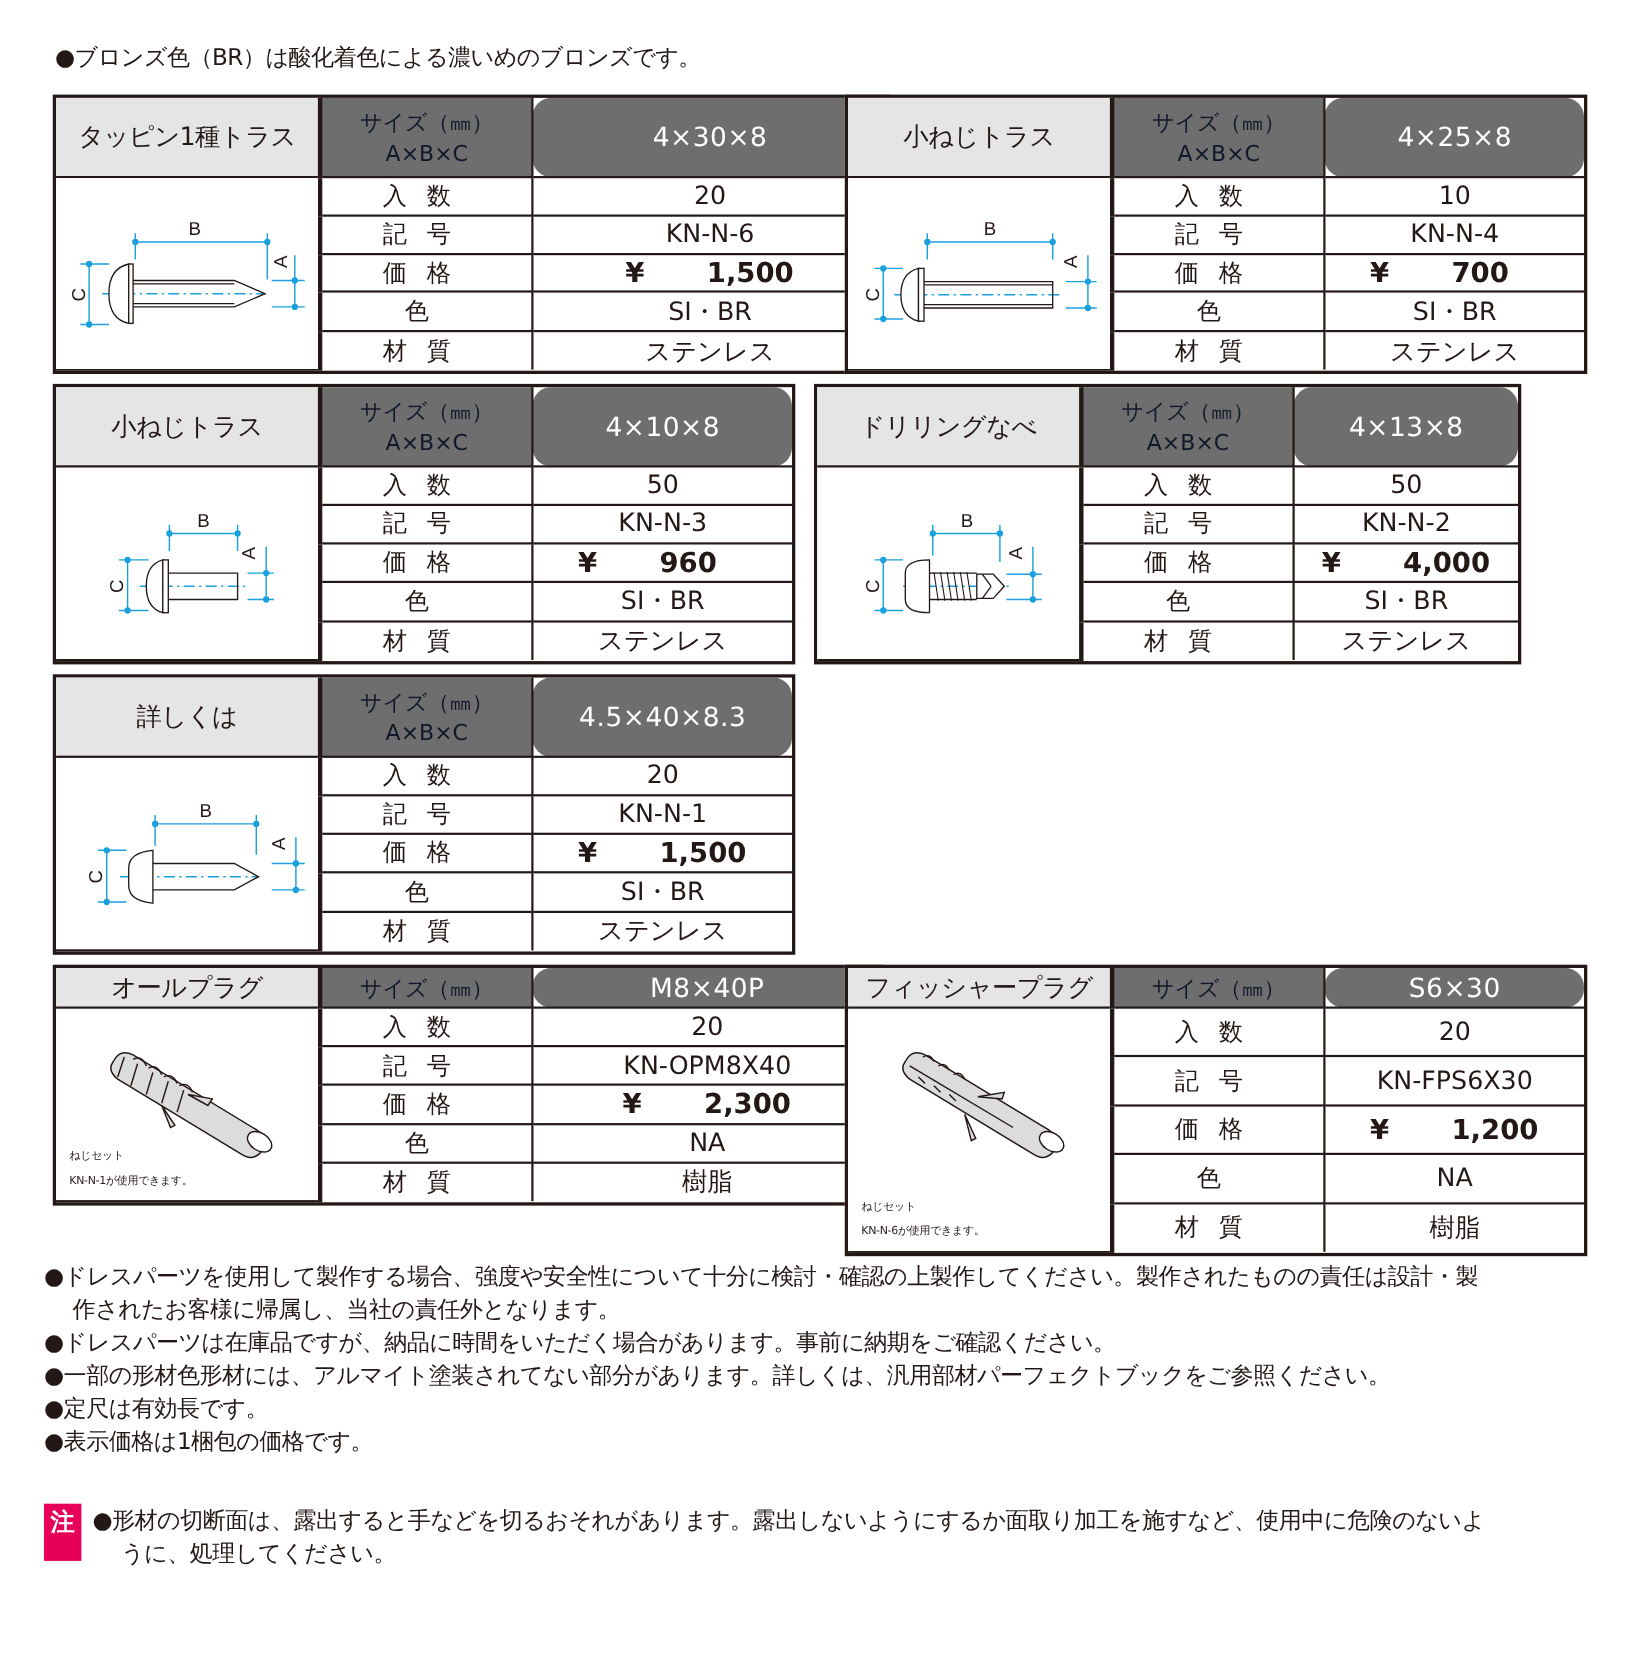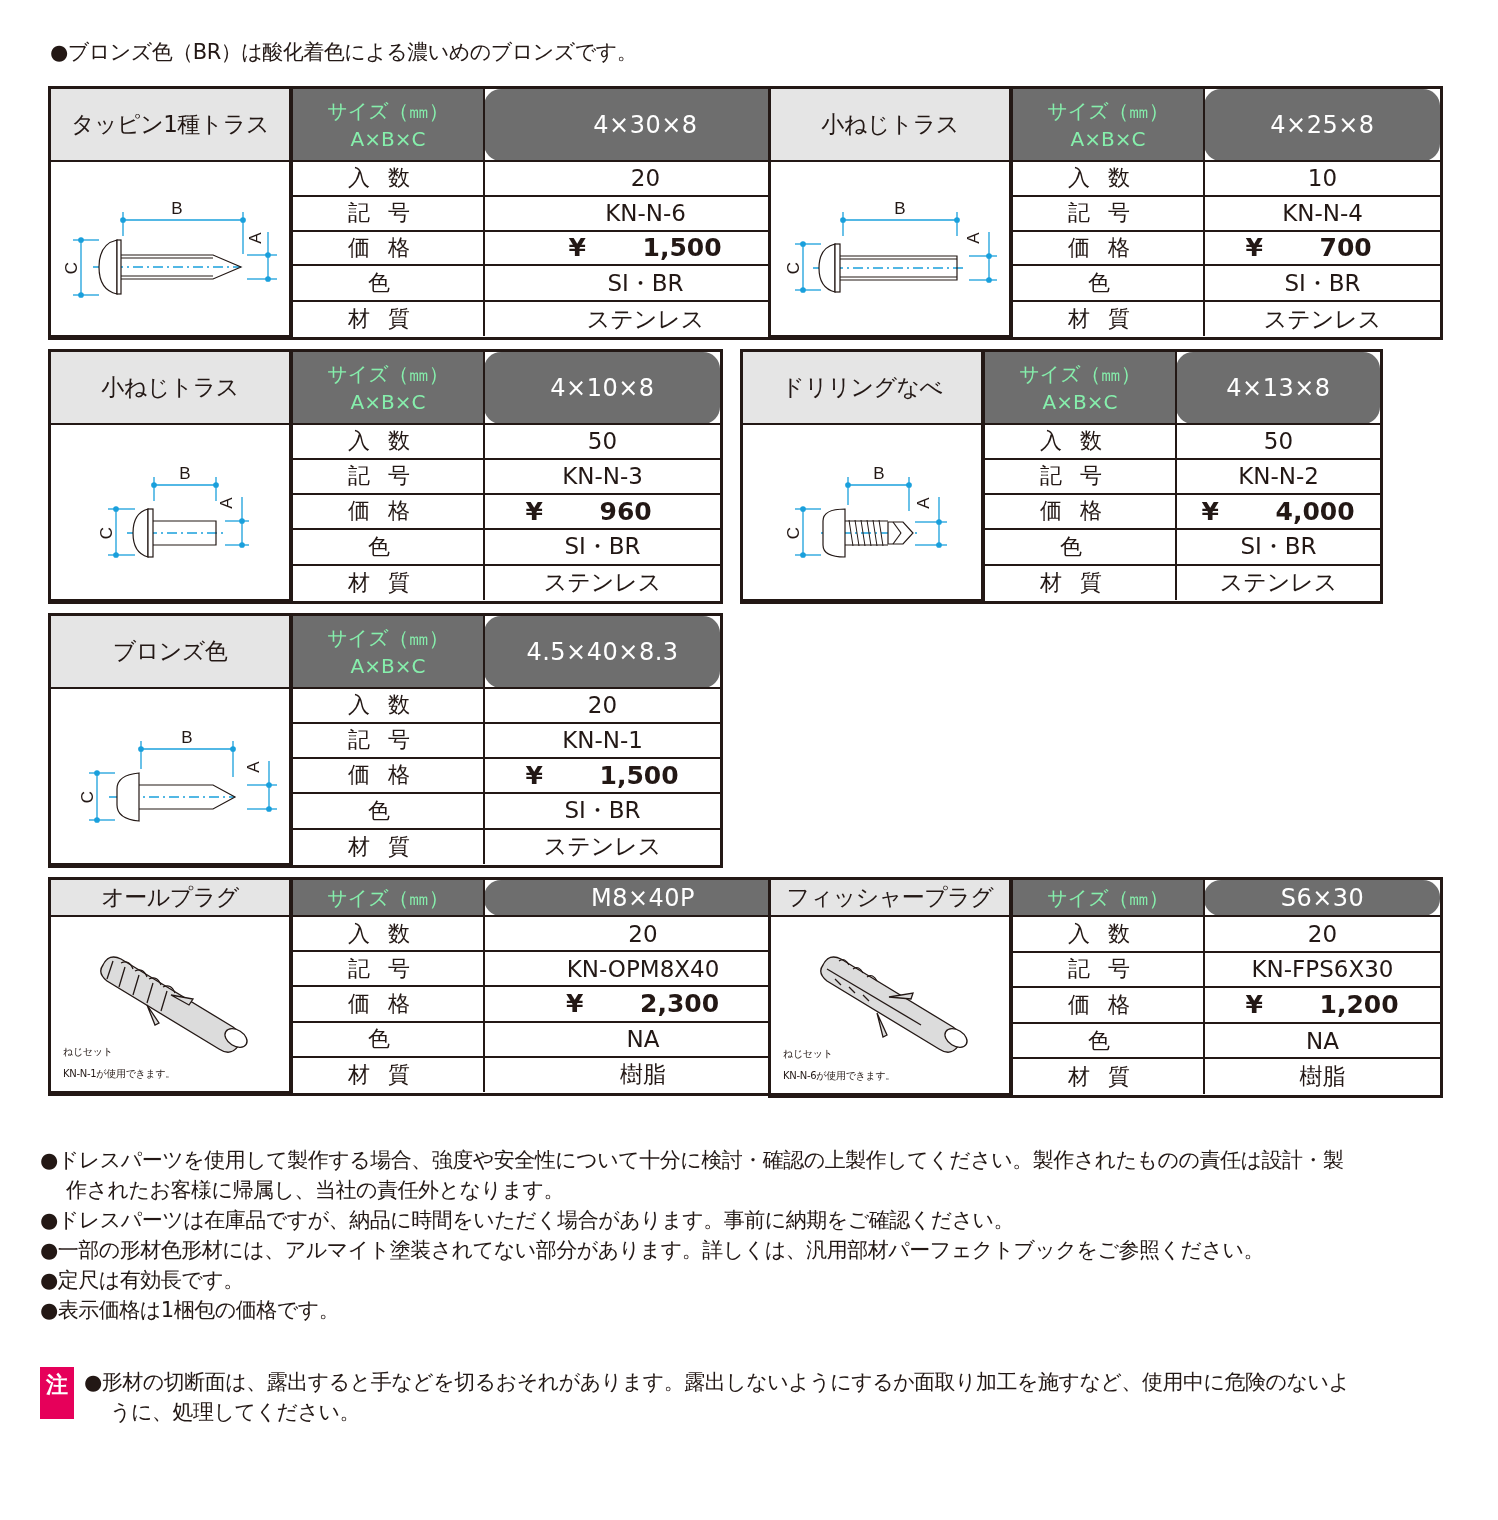--- a/index.html
+++ b/index.html
@@ -9,21 +9,21 @@
   .tbl { position:absolute; border:3px solid #231815; box-sizing:border-box; background:#fff; }
   .tbl table { border-collapse:collapse; width:100%; height:100%; table-layout:fixed; }
   .tbl td { border:2px solid #231815; padding:0; text-align:center; vertical-align:middle; font-size:22px; }
   .tbl tr:first-child td { border-top:none; }
   .tbl tr:last-child td { border-bottom:none; }
   .tbl td:first-child { border-left:none; }
   .tbl td:last-child { border-right:none;border-radius:17px; }
   .c1 { width:238px; }
   .c2 { width:190px; }
   td.name { background:#e5e5e5; font-size:23px; letter-spacing:-0.5px; }
-  td.sizelabel { background:#6e6e6e; color:#86efac; font-size:20px; line-height:28px; border-left:4px solid #231815 !important; }
+  td.sizelabel { background:#6e6e6e; color:#0f172a; font-size:20px; line-height:28px; border-left:4px solid #231815 !important; }
   td.sizeval { background:#6e6e6e; color:#ffffff; font-size:24px; letter-spacing:0.5px; }
   td.lbl { letter-spacing:18px; font-size:22px; border-left:4px solid #231815 !important; }
   td.val { font-size:23px; }
   td.price { font-weight:bold; font-size:25px; }
   td.price .yen { display:inline-block; width:60px; text-align:left; }
   td.price .amt { display:inline-block; width:80px; text-align:left;margin-left:14px; }
   td.img { position:relative; background:#fff; }
   td.img svg { position:absolute; left:0; top:0; }
   .plugnote { position:absolute; left:12px; bottom:6px; text-align:left; font-size:10px; line-height:22px; letter-spacing:-0.3px; }
   .notes { position:absolute; left:40px; top:1145px; font-size:21px; line-height:30px; letter-spacing:-0.5px; }
@@ -300,21 +300,21 @@
           <td class="val">ステンレス</td>
         </tr>
   </tbody>
     </table>
 </div>
 
 <div class="tbl" style="left:48px;top:613px;width:675px;height:255px;">
   <table>
     <tbody>
         <tr style="height:72px;">
-      <td class="name c1">ブロンズ色</td>
+      <td class="name c1">詳しくは</td>
       <td class="sizelabel c2"><span>サイズ（㎜）</span><br><span>A×B×C</span></td>
       <td class="sizeval">4.5×40×8.3</td>
     </tr>
     <tr>
       <td class="img" rowspan="5">
         <svg width="238" height="178" viewBox="0 0 238 178">
           <g stroke="#1aa0dc" stroke-width="1.3" fill="#1aa0dc">
             <line x1="90" y1="60" x2="182" y2="60"></line>
                 <circle cx="90" cy="60" r="2.2"></circle>
                 <circle cx="182" cy="60" r="2.2"></circle>
@@ -404,21 +404,21 @@
           <td class="val">NA</td>
         </tr>
     <tr>
           <td class="lbl">材質</td>
           <td class="val">樹脂</td>
         </tr>
   </tbody>
     </table>
 </div>
 
-<div class="tbl" style="left:768px;top:877px;width:675px;height:221px;">
+<div class="tbl" style="left:768px;top:877px;width:675px;height:265px;">
   <table>
     <tbody>
         <tr style="height:36px;">
       <td class="name c1">フィッシャープラグ</td>
       <td class="sizelabel c2">サイズ（㎜）</td>
       <td class="sizeval">S6×30</td>
     </tr>
     <tr>
       <td class="img" rowspan="5">
         <svg width="238" height="178" viewBox="0 0 238 178">

